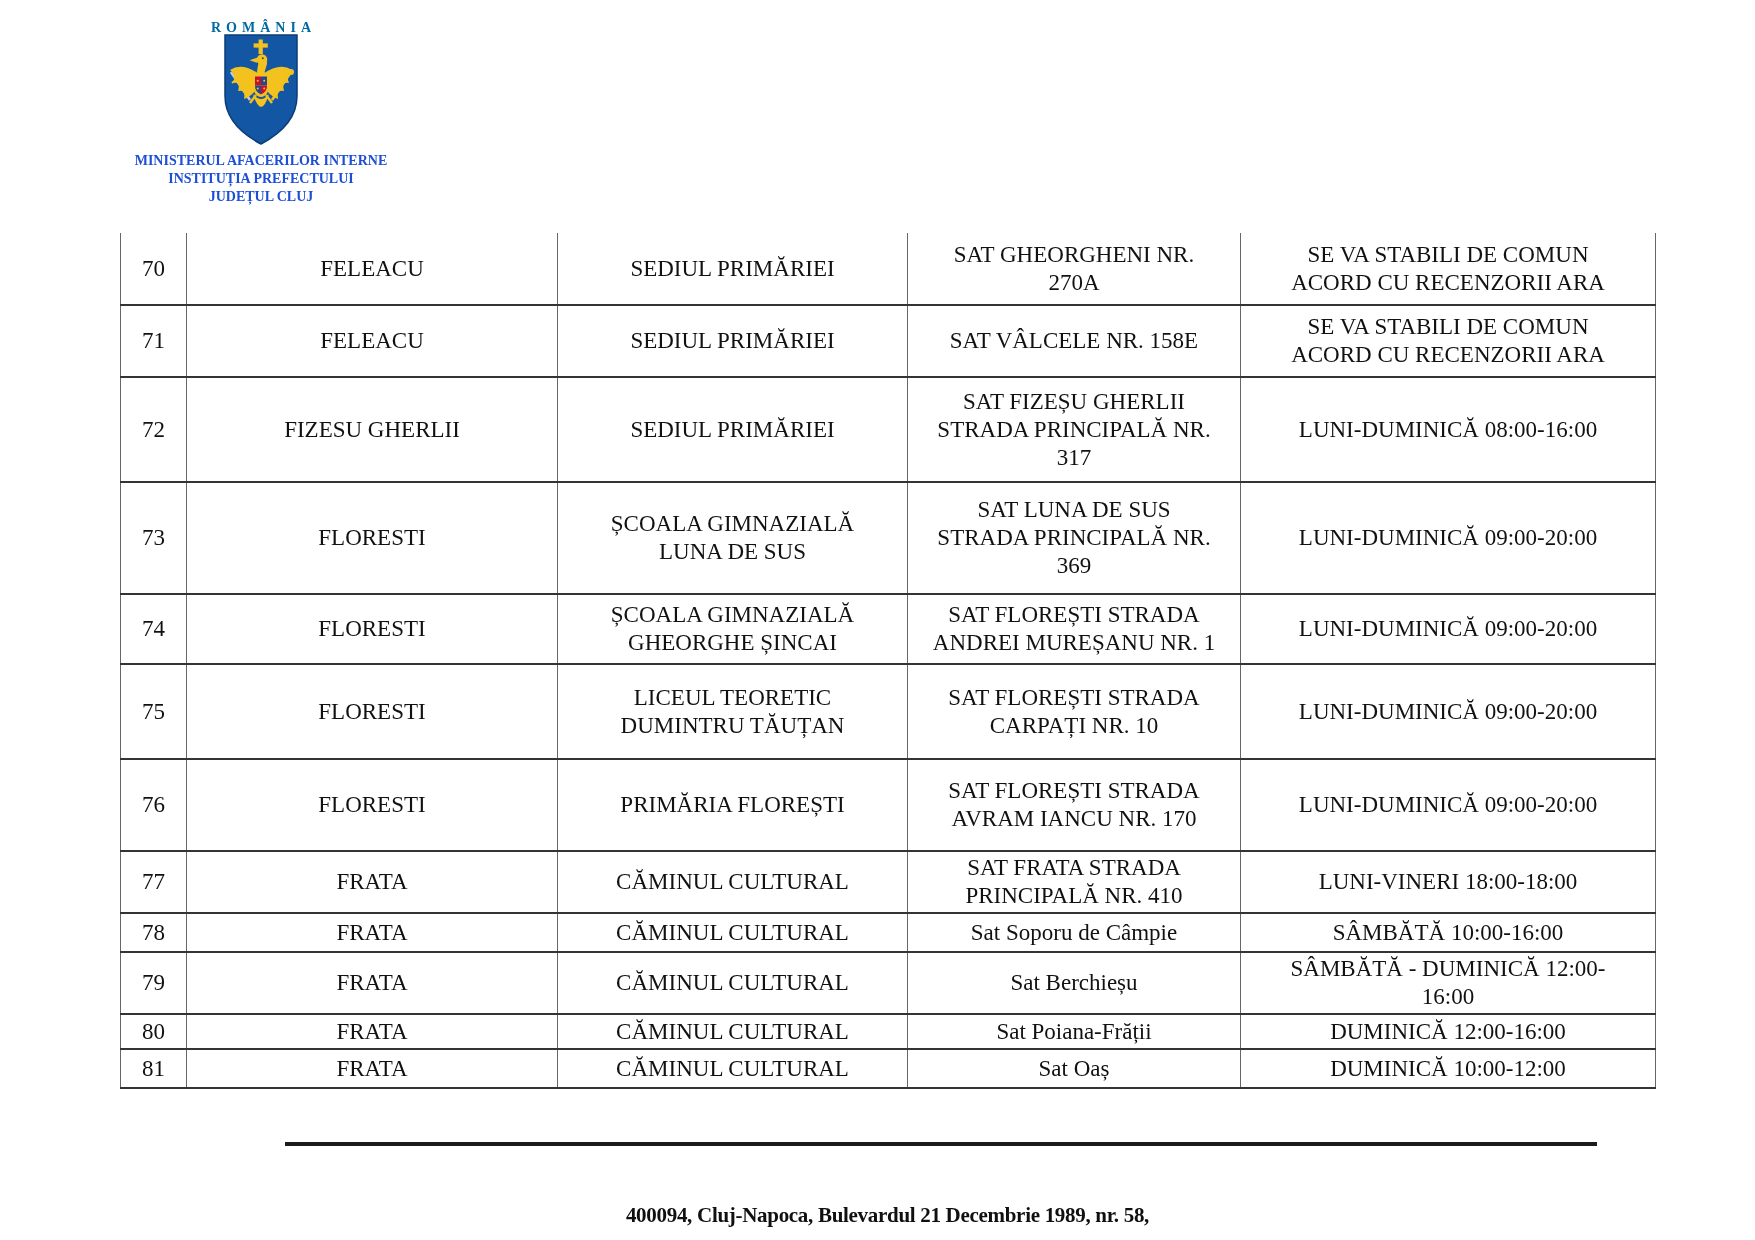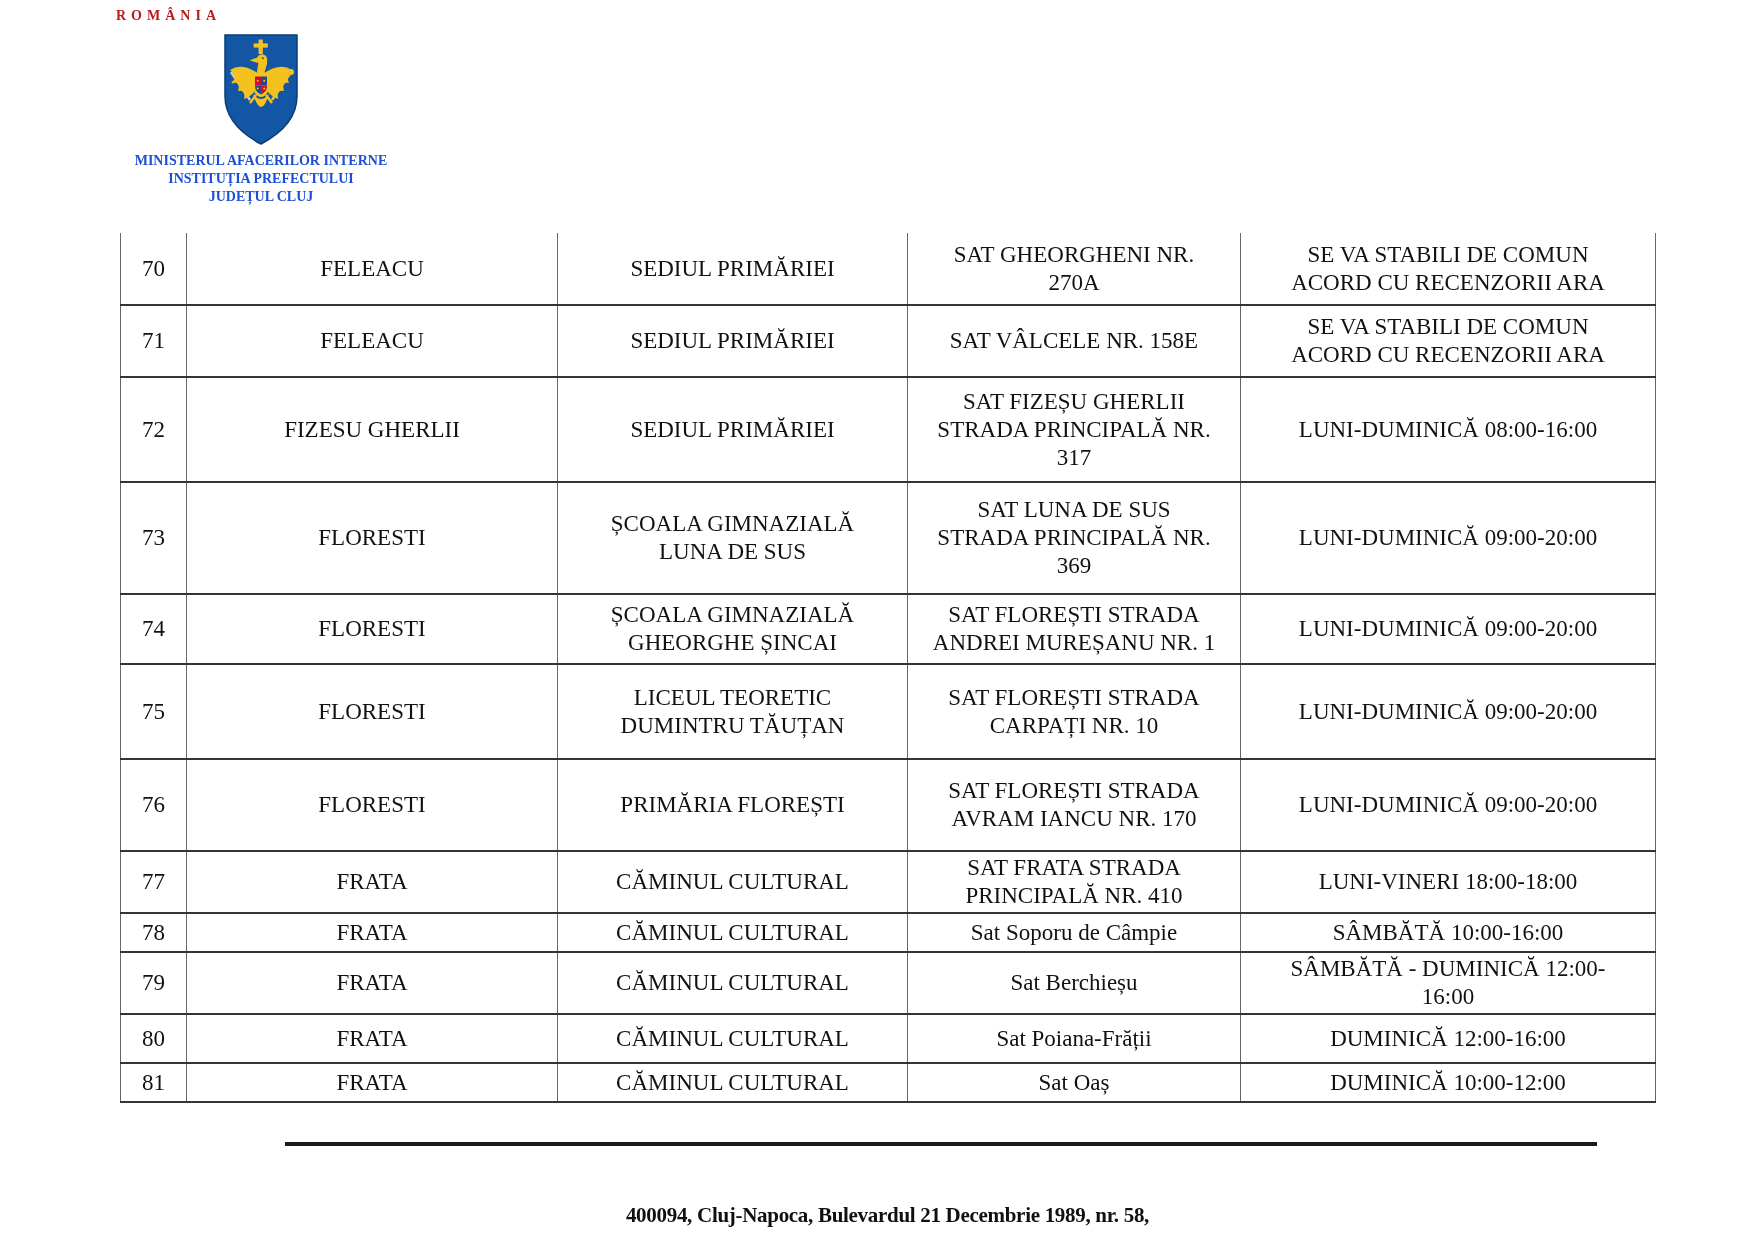--- a/index.html
+++ b/index.html
@@ -7,23 +7,23 @@
     margin: 0; padding: 0;
     width: 1755px; height: 1240px;
     background: #ffffff;
     font-family: "Liberation Serif", "DejaVu Serif", serif;
     color: #111;
   }
   .page { position: relative; width: 1755px; height: 1240px; background: #fff; overflow: hidden; }
 
   
   .country-title {
-    position: absolute; left: 111px; top: 8px; width: 300px;
-    font-weight: bold; font-size: 14px;
-    letter-spacing: 5px; text-indent: 5px; color: #b91c1c;
+    position: absolute; left: 111px; top: 20px; width: 300px;
+    text-align: center; font-weight: bold; font-size: 14px;
+    letter-spacing: 5px; text-indent: 5px; color: #0369a1;
   }
   .coa { position: absolute; left: 222px; top: 34px; }
   .ministry-block {
     position: absolute; left: 101px; top: 152px; width: 320px;
     text-align: center; font-weight: bold; font-size: 14px;
     line-height: 18px; color: #1d4ed8;
   }
 
   
   table.census {
@@ -49,21 +49,21 @@
   table.census tr:nth-child(1)  { height: 72px;  }
   table.census tr:nth-child(2)  { height: 72px;  }
   table.census tr:nth-child(3)  { height: 105px; }
   table.census tr:nth-child(4)  { height: 112px; }
   table.census tr:nth-child(5)  { height: 70px;  }
   table.census tr:nth-child(6)  { height: 95px;  }
   table.census tr:nth-child(7)  { height: 92px;  }
   table.census tr:nth-child(8)  { height: 56px;  }
   table.census tr:nth-child(9)  { height: 39px;  }
   table.census tr:nth-child(10) { height: 46px;  }
-  table.census tr:nth-child(11) { height: 49px;  }
+  table.census tr:nth-child(11) { height: 35px;  }
   table.census tr:nth-child(12) { height: 39px;  }
 
   
   .footer-rule {
     position: absolute; left: 285px; top: 1142px; width: 1312px; height: 4px;
     background: #1b1b1b;
   }
   .footer-text {
     position: absolute; left: 120px; top: 1150px; width: 1535px;
     text-align: center; font-size: 21px; line-height: 26px;

